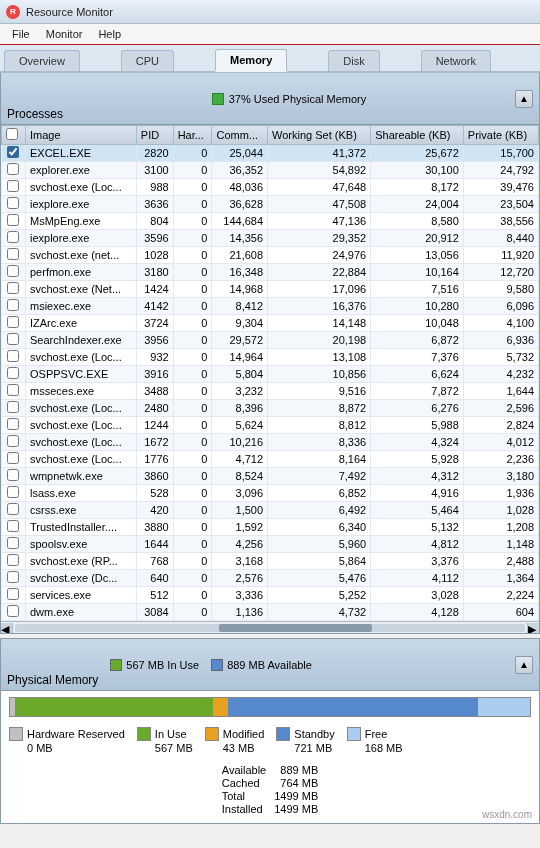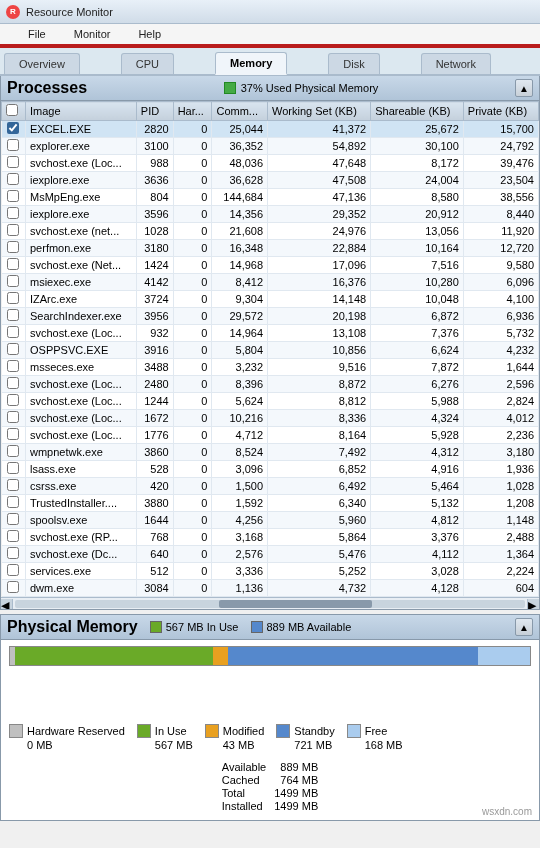--- a/index.html
+++ b/index.html
@@ -31,24 +31,24 @@
     }
     .title-text {
       font-size: 11px;
       color: #222;
       font-weight: normal;
     }
 
     
     .menu-bar {
       background: #f5f5f5;
-      border-bottom: 4px solid #b91c1c;
-      padding: 2px 20px;
-      display: flex;
-      gap: 12px;
+      border-bottom: 1px solid #b91c1c;
+      padding: 2px 4px;
+      display: flex;
+      gap: 0;
     }
     .menu-item {
       padding: 2px 8px;
       font-size: 11px;
       color: #222;
       cursor: pointer;
     }
 
     
     .tab-bar {
@@ -84,23 +84,24 @@
     .section-header {
       background: linear-gradient(to bottom, #c8d8e8, #b0c4d8);
       border: 1px solid #8899aa;
       border-top: none;
       padding: 3px 6px;
       display: flex;
       align-items: center;
       justify-content: space-between;
     }
     .section-title {
-      font-weight: bold;
-      font-size: 16px;
+      font-weight: normal;
+      font-size: 12px;
       color: #000;
+      margin-top: 31px;
     }
     .memory-indicator {
       display: flex;
       align-items: center;
       gap: 5px;
       font-size: 11px;
     }
     .mem-green-box {
       width: 12px; height: 12px;
       background: #44aa44;
@@ -226,21 +227,20 @@
       padding: 6px 8px;
       background: white;
       gap: 12px;
       flex-wrap: wrap;
     }
     .legend-entry {
       display: flex;
       flex-direction: column;
       align-items: flex-start;
       gap: 1px;
-      margin-top: 48px;
     }
     .legend-label-row {
       display: flex;
       align-items: center;
       gap: 4px;
     }
     .legend-swatch {
       width: 14px; height: 14px;
       border: 1px solid #888;
     }

